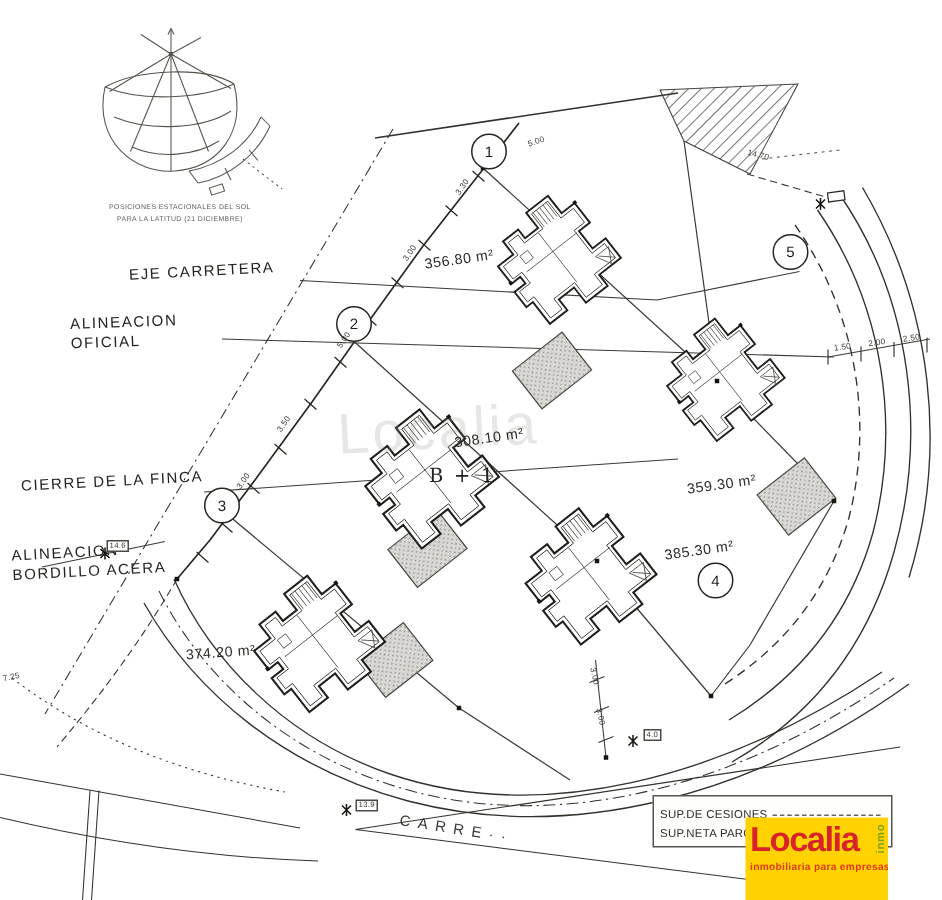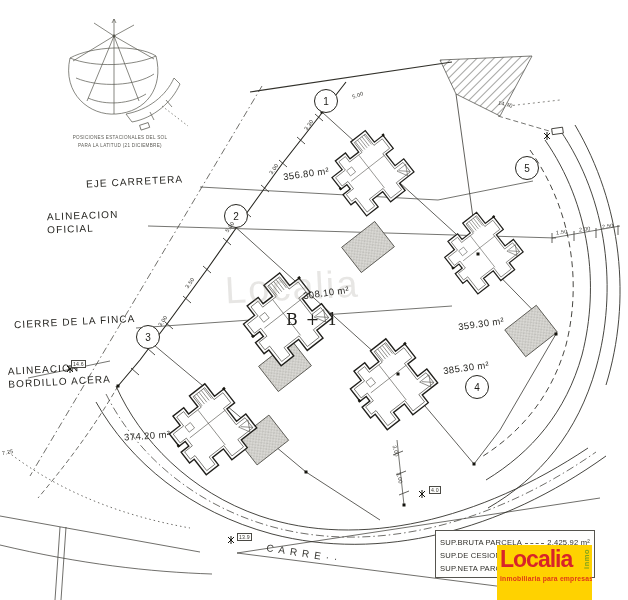--- a/index.html
+++ b/index.html
@@ -5,21 +5,21 @@
   html,body{margin:0;padding:0;}
   body{
     width:628px;height:600px;background:#ffffff;position:relative;overflow:hidden;
     font-family:"Liberation Sans",sans-serif;color:#1e1e1e;
   }
   #plan{position:absolute;left:0;top:0;z-index:1;}
   .label{position:absolute;white-space:nowrap;z-index:3;}
   .callout{font-size:10px;letter-spacing:1.1px;color:#24231f;font-weight:500;}
   .callout .l2{display:block;margin-top:2px;}
   .area{font-size:9.5px;letter-spacing:.4px;color:#2a2925;}
-  .b1{font-size:16px;letter-spacing:1.5px;font-family:"DejaVu Serif",serif;color:#23221e;}
+  .b1{font-size:13px;letter-spacing:1.5px;font-family:"DejaVu Serif",serif;color:#23221e;}
   .street{font-size:10px;letter-spacing:5px;color:#3a3934;}
   .dim{font-size:5.5px;letter-spacing:.2px;color:#3c3b36;z-index:3;}
   .dim.boxed{border:1px solid #4a4944;padding:0 1px;background:#fdfdfc;font-size:5.2px;}
   .caption{font-size:4.6px;letter-spacing:.3px;color:#5c5b55;text-align:center;line-height:1.7;z-index:3;}
   .watermark{font-size:38px;letter-spacing:2px;color:#8a857c;opacity:.20;z-index:2;font-weight:400;}
   
   .sumtable{
     position:absolute;left:435px;top:530px;width:160px;z-index:4;background:#fefefd;
     border:1px solid #55544e;padding:3px 4px 4px 4px;box-sizing:border-box;
   }
@@ -281,25 +281,20 @@
 <div class="label dim" style="left:224px;top:224px;transform:rotate(-55deg);">5.00</div>
 <div class="label dim" style="left:184px;top:280px;transform:rotate(-55deg);">3.50</div>
 <div class="label dim" style="left:157px;top:318px;transform:rotate(-55deg);">3.00</div>
 <div class="label dim boxed" style="left:71px;top:360px;">14.6</div>
 <div class="label dim" style="left:390px;top:448px;transform:rotate(78deg);">3.00</div>
 <div class="label dim" style="left:394px;top:475px;transform:rotate(78deg);">3.00</div>
 <div class="label dim" style="left:352px;top:92px;transform:rotate(-20deg);">5.00</div>
 
 <div class="sumtable">
   <div class="sumrow">
-    <span>SUP.BRUTA PARCELA</span>
-    <span class="fill"></span>
-    <span>2.425,92 m²</span>
-  </div>
-  <div class="sumrow">
     <span>SUP.DE CESIONES</span>
     <span class="fill"></span>
     <span></span>
   </div>
   <div class="sumrow">
     <span>SUP.NETA PARCELA</span>
     <span class="fill"></span>
     <span></span>
   </div>
 </div>

